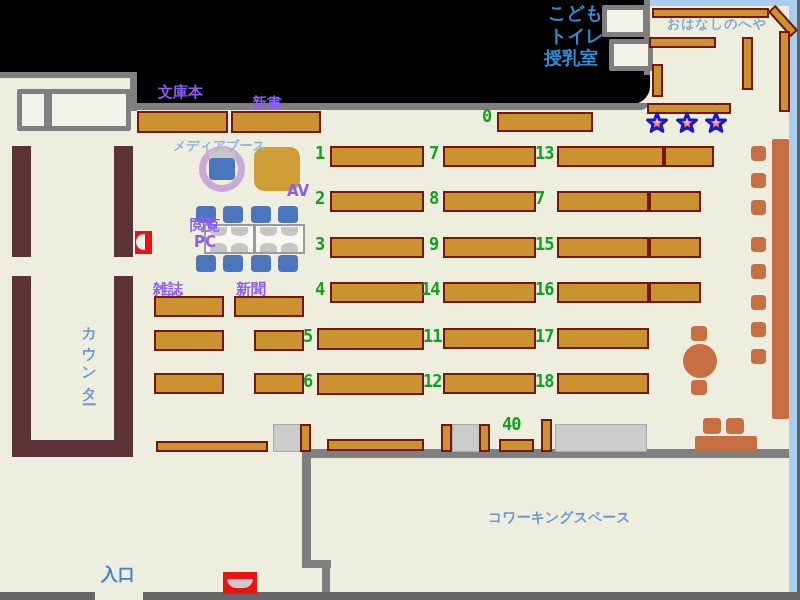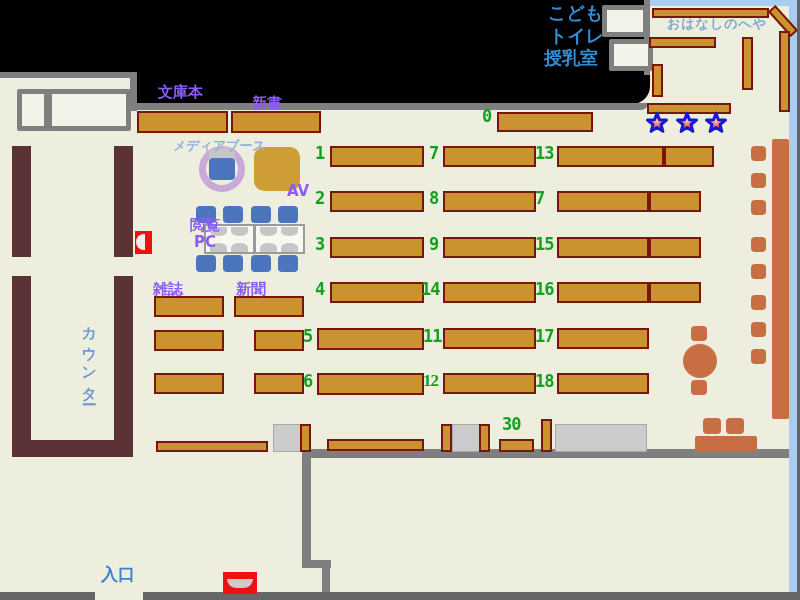--- a/index.html
+++ b/index.html
@@ -194,33 +194,34 @@
     <div class="label green" style="left: 158px; top: 84px;">文庫本</div>
     <div class="label green" style="left: 252px; top: 84px; margin-top: 11px;">新書</div>
     <div class="label media" style="left: 173px; top: 139px;">メディアブース</div>
     <div class="label green" style="left: 263px; top: 183px; margin-left: 24px;">AV</div>
     <div class="label green pcl" style="left: 166px; top: 217px; margin-left: 24px;">閲覧
 PC</div>
     <div class="label green" style="left: 153px; top: 281px;">雑誌</div>
     <div class="label green" style="left: 236px; top: 281px;">新聞</div>
     <div class="label mblue vert" style="left: 80px; top: 316px; font-size: 15px;">カウンター</div>
     <div class="label blue big" style="left: 101px; top: 565px;">入口</div>
+    <div class="label mblue" style="left: 488px; top: 509px; font-size: 14px;">コワーキングスペース</div>
     <div class="num" style="left: 482px; top: 106px;">0</div>
     <div class="num" style="left: 315px; top: 143px;">1</div>
     <div class="num" style="left: 315px; top: 188px;">2</div>
     <div class="num" style="left: 315px; top: 234px;">3</div>
     <div class="num" style="left: 315px; top: 279px;">4</div>
     <div class="num" style="left: 303px; top: 326px;">5</div>
     <div class="num" style="left: 303px; top: 371px;">6</div>
     <div class="num" style="left: 429px; top: 143px;">7</div>
     <div class="num" style="left: 429px; top: 188px;">8</div>
     <div class="num" style="left: 429px; top: 234px;">9</div>
     <div class="num" style="left: 421px; top: 279px;">14</div>
     <div class="num" style="left: 423px; top: 326px;">11</div>
-    <div class="num" style="left: 423px; top: 371px; font-family: Liberation Serif, serif;">12</div>
+    <div class="num" style="left: 423px; top: 371px;">12</div>
     <div class="num" style="left: 535px; top: 143px;">13</div>
     <div class="num" style="left: 535px; top: 188px;">7</div>
     <div class="num" style="left: 535px; top: 234px;">15</div>
     <div class="num" style="left: 535px; top: 279px;">16</div>
     <div class="num" style="left: 535px; top: 326px;">17</div>
     <div class="num" style="left: 535px; top: 371px;">18</div>
-    <div class="num" style="left: 502px; top: 414px;">30</div>
+    <div class="num" style="left: 502px; top: 414px;">40</div>
   </div>
 
 </body></html>

